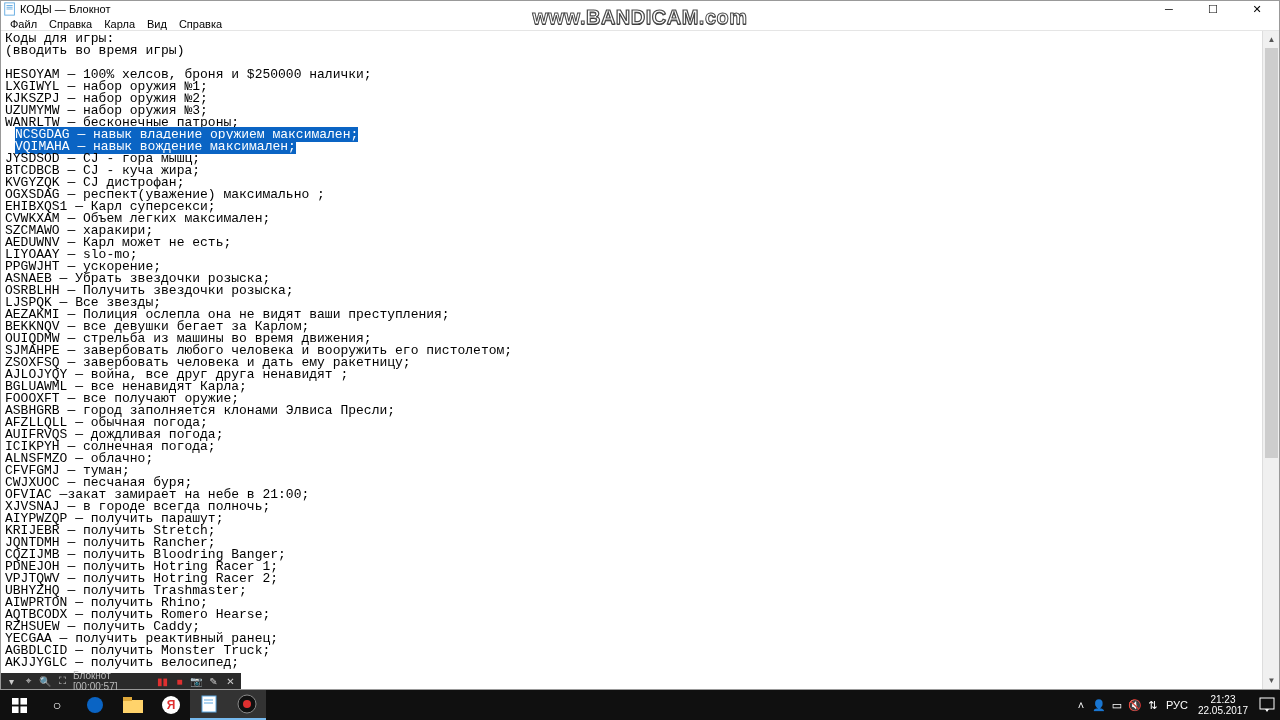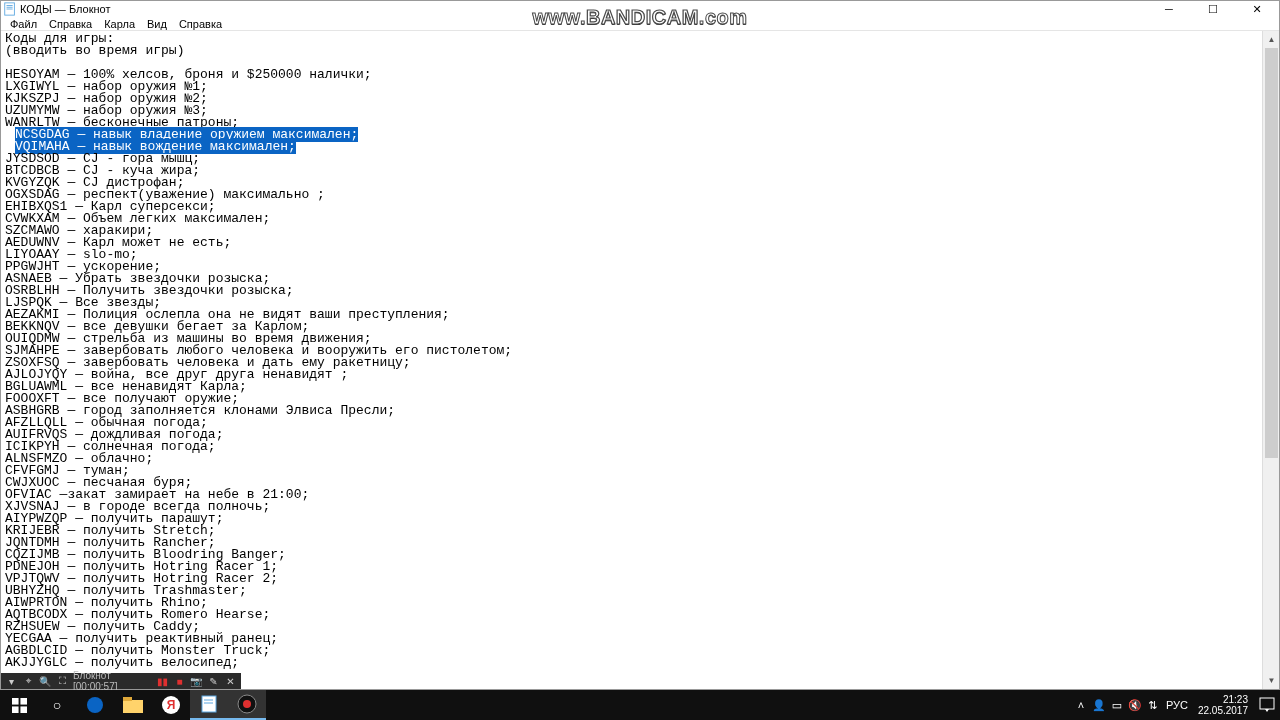--- a/index.html
+++ b/index.html
@@ -27,21 +27,21 @@
   .bandicam-toolbar .bt-item { width:14px; height:14px; display:flex; align-items:center; justify-content:center; }
   .bandicam-toolbar .rec-label { color:#bbb; font-size:10px; }
   .bandicam-toolbar .rec-btn { color:#e03030; }
   .watermark { position:absolute; top:6px; left:50%; transform:translateX(-50%); font-family:Arial,sans-serif; font-weight:900; font-size:20px; letter-spacing:0.5px; color:#fff; -webkit-text-stroke:1.2px #4a4a4a; text-shadow:0 1px 0 #333; pointer-events:none; }
   .watermark .thin { font-weight:700; -webkit-text-stroke:1px #4a4a4a; }
   .taskbar { position:absolute; left:0; bottom:0; width:1280px; height:30px; background:#101010; display:flex; align-items:center; }
   .taskbar .tb-btn { width:38px; height:30px; display:flex; align-items:center; justify-content:center; color:#fff; font-size:14px; }
   .taskbar .tb-btn.active { background:#333; border-bottom:2px solid #76b9ed; }
   .taskbar .tray { margin-left:auto; display:flex; align-items:center; height:30px; color:#fff; font-size:10px; }
   .taskbar .tray .tray-icn { width:18px; height:30px; display:flex; align-items:center; justify-content:center; font-size:11px; color:#fff; }
-  .taskbar .tray .clock { text-align:right; line-height:11px; padding:0 6px; font-size:10px; }
+  .taskbar .tray .clock { text-align:center; line-height:11px; padding:0 6px; font-size:10px; }
   .taskbar .tray .lang { font-size:11px; padding:0 4px; }
   .taskbar .tray .notif { width:26px; height:30px; display:flex; align-items:center; justify-content:center; }
 </style>
 </head>
 <body>
 
 <div class="desktop">
 
   <div class="window">
     <div class="titlebar">

